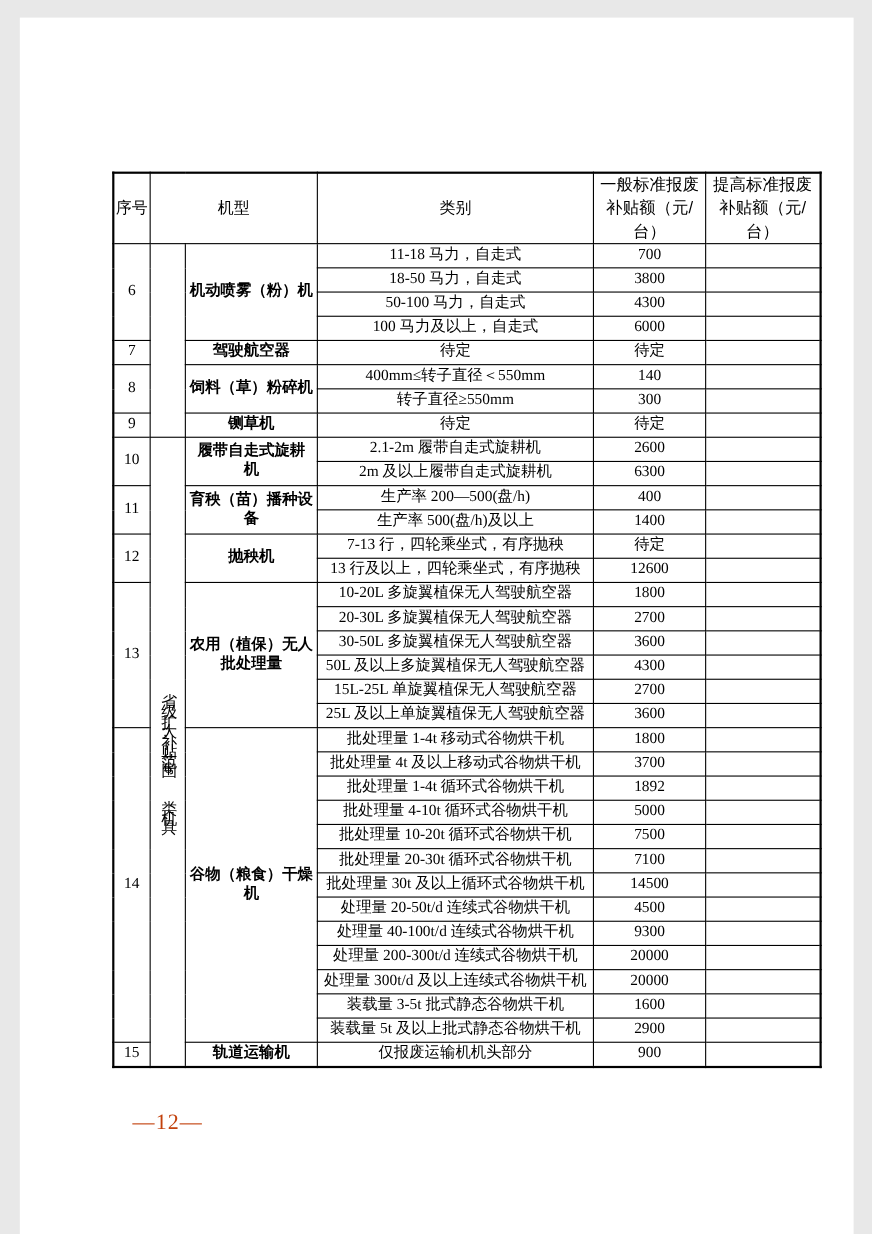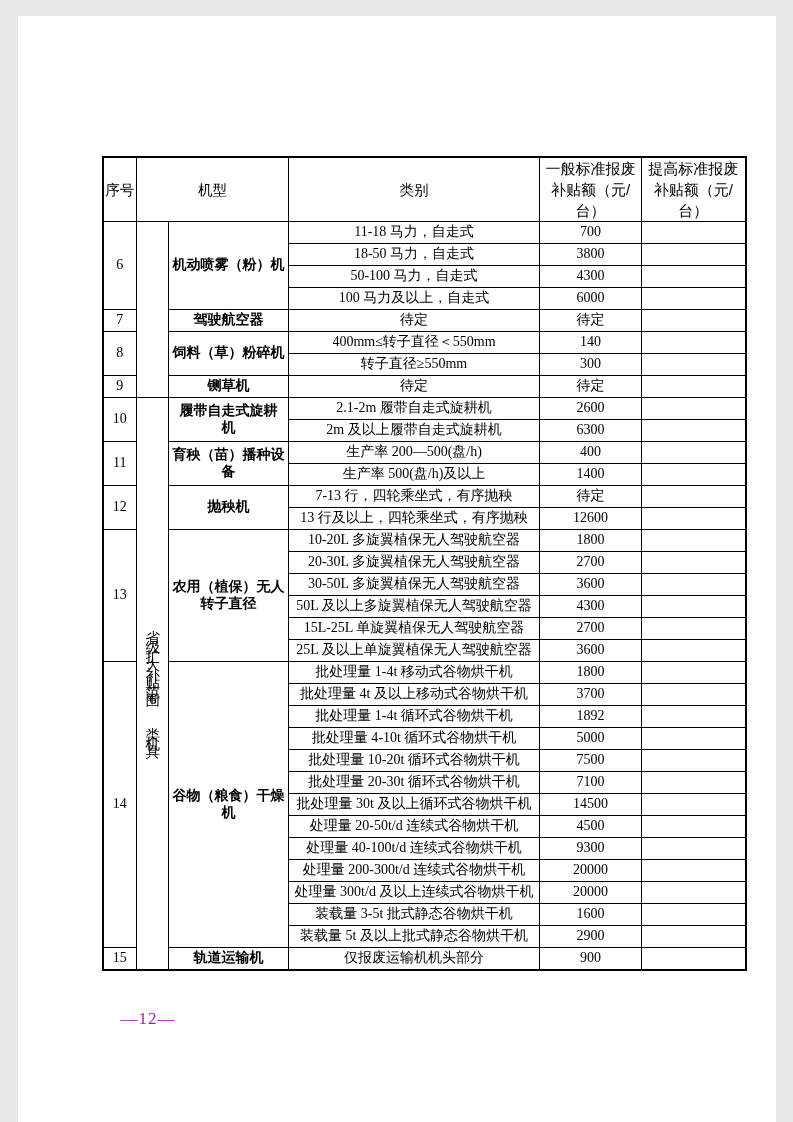--- a/index.html
+++ b/index.html
@@ -54,23 +54,23 @@
     font-size: 14.5px;
     line-height: 1;
     letter-spacing: 9px;
     margin: 0 auto;
     display: inline-block;
   }
   .page-footer {
     position: absolute;
     left: 103px;
     top: 993px;
-    font-size: 17px;
+    font-size: 20px;
     letter-spacing: 1px;
-    color: #a21caf;
+    color: #c2410c;
     font-family: "Liberation Serif", "DejaVu Serif", serif;
   }
 </style>
 </head>
 <body>
 
 <div class="page">
 
   <table class="subsidy">
     <colgroup>
@@ -181,21 +181,21 @@
           <td class="enh"></td>
         </tr>
         <tr>
           <td class="cat">13 行及以上，四轮乘坐式，有序抛秧</td>
           <td class="val">12600</td>
           <td class="enh"></td>
         </tr>
         <tr>
           <td class="seq" rowspan="6">13</td>
           <td class="mtype" rowspan="6">农用（植保）无人
-转子直径</td>
+批处理量</td>
           <td class="cat">10-20L 多旋翼植保无人驾驶航空器</td>
           <td class="val">1800</td>
           <td class="enh"></td>
         </tr>
         <tr>
           <td class="cat">20-30L 多旋翼植保无人驾驶航空器</td>
           <td class="val">2700</td>
           <td class="enh"></td>
         </tr>
         <tr>

